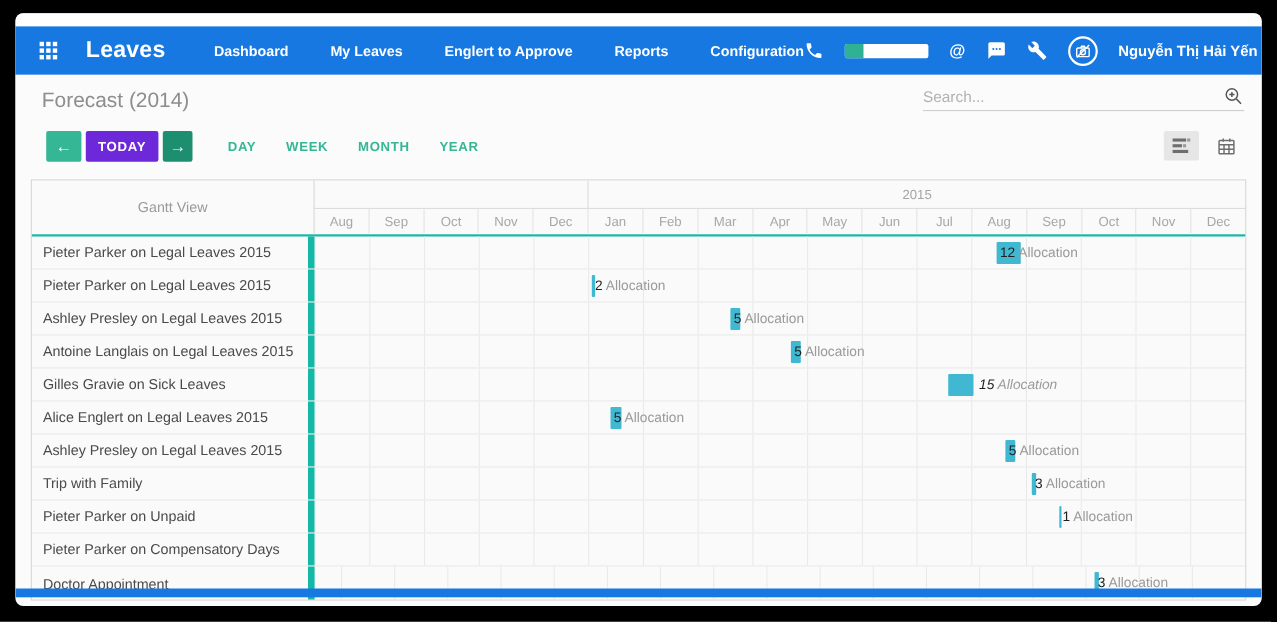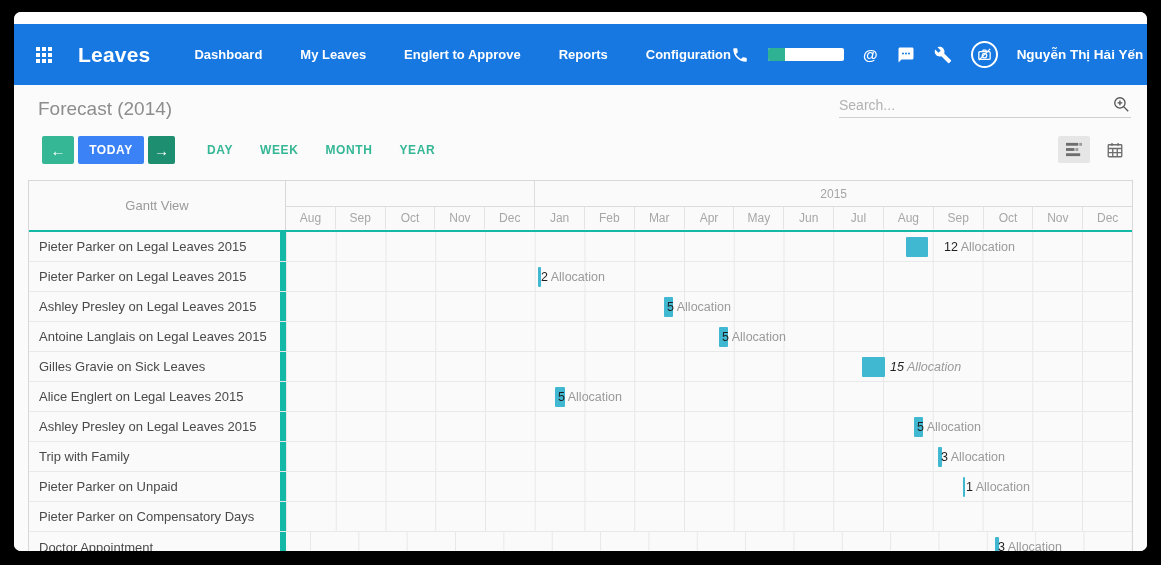--- a/index.html
+++ b/index.html
@@ -5,21 +5,21 @@
   * { margin:0; padding:0; box-sizing:border-box; }
   html,body { width:1161px; height:565px; overflow:hidden; background:#000;
               font-family:"Liberation Sans", sans-serif; }
   .window { position:absolute; left:14px; top:12px; width:1133px; height:539px;
             background:#fbfbfb; border-radius:7px; overflow:hidden; }
 
   
   .top-sliver { height:12px; background:#fff; }
 
   
-  .navbar { height:61px; background:#1778e2; display:flex; align-items:center;
+  .navbar { height:44px; background:#1778e2; display:flex; align-items:center;
             padding:0 18px 0 22px; color:#fff; }
   .apps-grid { display:grid; grid-template-columns:repeat(3,4px); grid-template-rows:repeat(3,4px);
                gap:2px; cursor:pointer; }
   .apps-grid span { background:#fff; width:4px; height:4px; }
   .brand { font-size:21px; font-weight:bold; margin-left:26px; letter-spacing:.2px; cursor:pointer; }
   .nav-menu { display:flex; margin-left:44px; gap:38px; }
   .nav-item { font-size:13px; font-weight:bold; cursor:pointer; white-space:nowrap; }
   .nav-right { margin-left:auto; display:flex; align-items:center; gap:19px; }
   .nav-ic { width:18px; height:18px; display:block; cursor:pointer; }
   .progress-track { width:76px; height:13px; background:#fff; border-radius:2px; overflow:hidden; cursor:pointer; }
@@ -34,21 +34,21 @@
   .page-title { position:absolute; left:24px; top:13px; font-size:19px; color:#8d8d8d; }
   .search-box { position:absolute; right:16px; top:10px; width:292px; border-bottom:1px solid #cfcfcf;
                 display:flex; align-items:center; padding-bottom:3px; }
   .search-input { flex:1; border:none; outline:none; background:transparent; font-size:14px;
                   color:#666; font-family:"Liberation Sans", sans-serif; }
   .search-input::placeholder { color:#b2b2b2; }
   .btn-row { position:absolute; left:28px; top:51px; display:flex; align-items:center; }
   .gbtn { height:28px; border:none; color:#fff; font-family:"Liberation Sans", sans-serif;
           font-weight:bold; cursor:pointer; border-radius:2px; }
   .btn-prev { width:32px; background:#35b795; font-size:15px; }
-  .btn-today { width:66px; background:#3b82f6; font-size:12px; letter-spacing:.6px; margin-left:4px; }
+  .btn-today { width:66px; background:#6d28d9; font-size:12px; letter-spacing:.6px; margin-left:4px; }
   .btn-next { width:27px; background:#1e8e70; font-size:15px; margin-left:4px; }
   .scales { display:flex; gap:27px; margin-left:32px; }
   .scale-link { font-size:12px; font-weight:bold; color:#35b795; letter-spacing:.6px; cursor:pointer; }
   .switcher { position:absolute; right:16px; top:51px; display:flex; gap:9px; align-items:center; }
   .sw-btn { width:32px; height:27px; display:flex; align-items:center; justify-content:center;
             border-radius:2px; cursor:pointer; background:transparent; border:none; }
   .sw-btn.active { background:#e6e6e6; }
 
   
   .gantt { position:absolute; left:14px; top:95px; width:1105px;
@@ -220,21 +220,21 @@
               <div class="g-month">Nov</div>
               <div class="g-month">Dec</div>
             </div>
         </div>
       </div>
       <div>
           <div class="g-row">
             <div class="g-name">Pieter Parker on Legal Leaves 2015</div>
             <div class="g-chart">
               <div class="g-bar" style="left: 620px; width: 22px;"></div>
-              <div class="g-bar-label" style="left: 658px;"><span class="g-bar-num">12</span><span class="g-bar-text"> Allocation</span></div>
+              <div class="g-bar-label" style="left: 623px;"><span class="g-bar-num">12</span><span class="g-bar-text"> Allocation</span></div>
             </div>
           </div>
           <div class="g-row">
             <div class="g-name">Pieter Parker on Legal Leaves 2015</div>
             <div class="g-chart">
               <div class="g-bar" style="left: 252px; width: 3px;"></div>
               <div class="g-bar-label" style="left: 255px;"><span class="g-bar-num">2</span><span class="g-bar-text"> Allocation</span></div>
             </div>
           </div>
           <div class="g-row">

